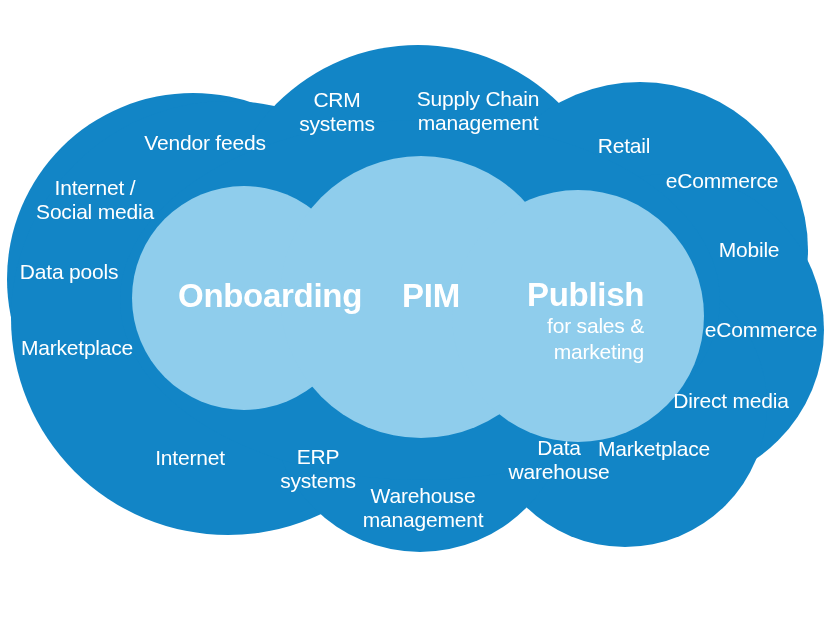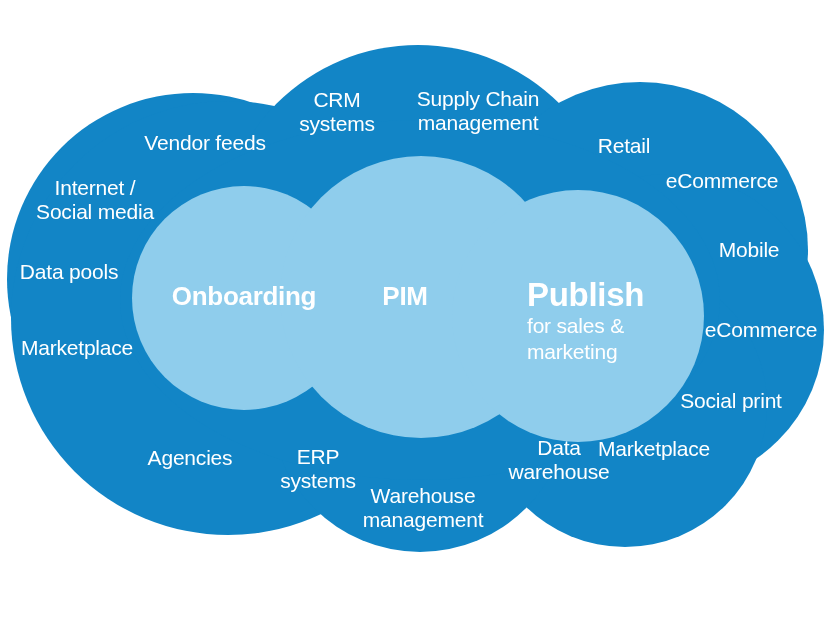--- a/index.html
+++ b/index.html
@@ -28,31 +28,32 @@
     line-height: 24px;
     text-align: center;
     white-space: nowrap;
     letter-spacing: -0.2px;
   }
   .olbl .ln { display: block; }
   .core-lbl {
     position: absolute;
     transform: translate(-50%, -50%);
     color: #ffffff;
-    font-size: 26px;
+    font-size: 33px;
     font-weight: bold;
     white-space: nowrap;
     letter-spacing: -0.3px;
+    margin-left: 26px;
   }
   .publish-block {
     position: absolute;
     left: 527px;
     top: 277px;
     color: #ffffff;
-    text-align: left;
+    text-align: right;
     white-space: nowrap;
   }
   .publish-title {
     font-size: 33px;
     font-weight: bold;
     line-height: 36px;
     letter-spacing: -0.3px;
   }
   .publish-sub {
     font-size: 21px;
@@ -103,39 +104,39 @@
   <div class="olbl" style="left:722px;top:181px">
     <span class="ln">eCommerce</span>
   </div>
   <div class="olbl" style="left:749px;top:250px">
     <span class="ln">Mobile</span>
   </div>
   <div class="olbl" style="left:761px;top:330px">
     <span class="ln">eCommerce</span>
   </div>
   <div class="olbl" style="left:731px;top:401px">
-    <span class="ln">Social print</span>
+    <span class="ln">Direct media</span>
   </div>
   <div class="olbl" style="left:654px;top:449px">
     <span class="ln">Marketplace</span>
   </div>
   <div class="olbl" style="left:559px;top:460px">
     <span class="ln">Data</span>
     <span class="ln">warehouse</span>
   </div>
   <div class="olbl" style="left:423px;top:508px">
     <span class="ln">Warehouse</span>
     <span class="ln">management</span>
   </div>
   <div class="olbl" style="left:318px;top:469px">
     <span class="ln">ERP</span>
     <span class="ln">systems</span>
   </div>
   <div class="olbl" style="left:190px;top:458px">
-    <span class="ln">Agencies</span>
+    <span class="ln">Internet</span>
   </div>
   <div class="olbl" style="left:77px;top:348px">
     <span class="ln">Marketplace</span>
   </div>
   <div class="olbl" style="left:69px;top:272px">
     <span class="ln">Data pools</span>
   </div>
   <div class="olbl" style="left:95px;top:200px">
     <span class="ln">Internet /</span>
     <span class="ln">Social media</span>

